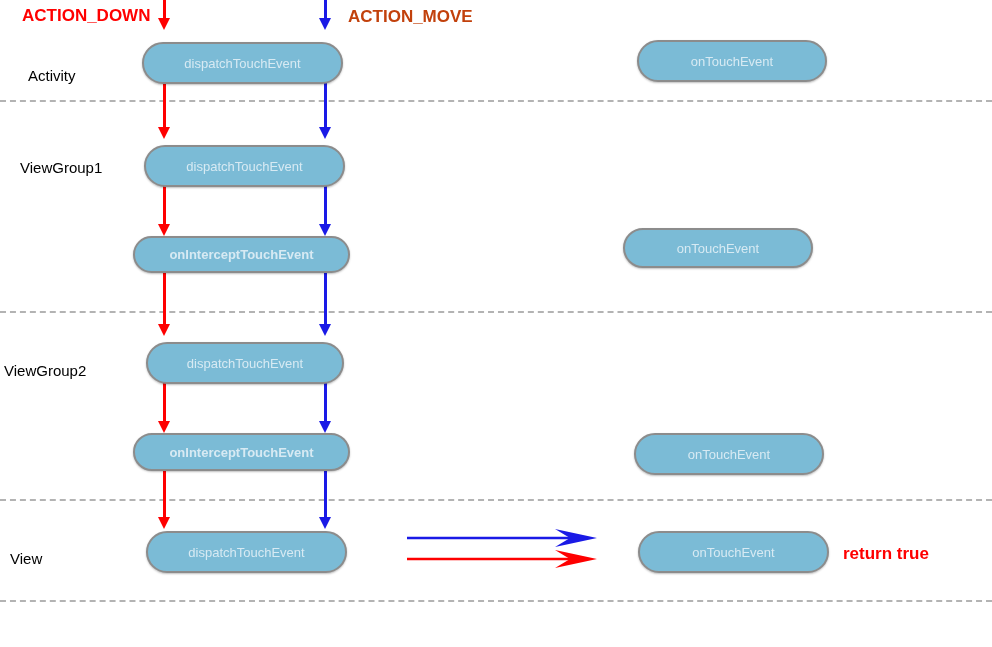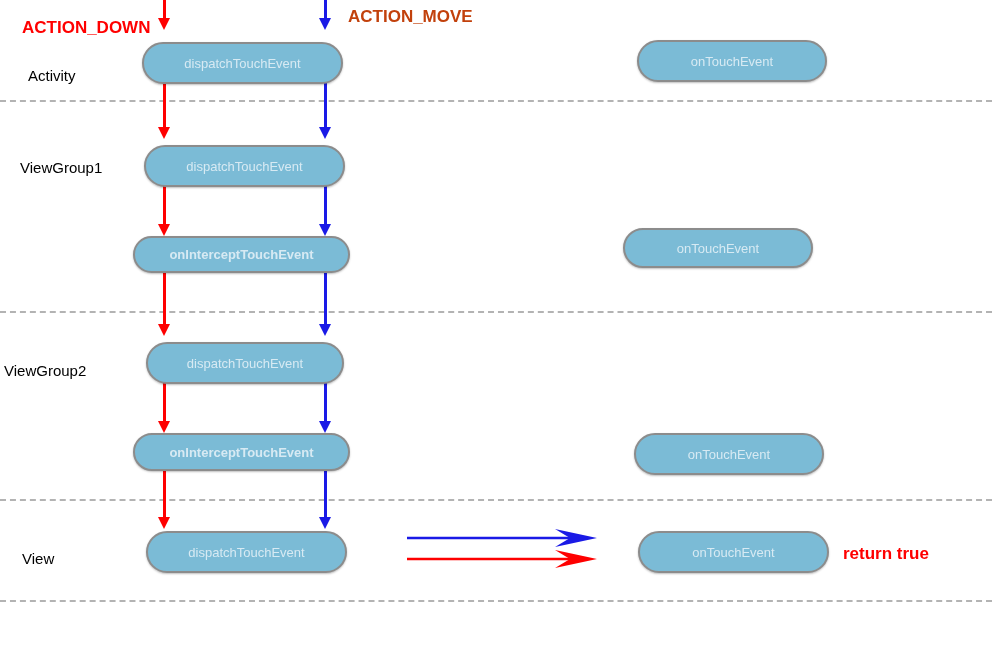--- a/index.html
+++ b/index.html
@@ -99,27 +99,27 @@
 </head>
 <body>
 
 <div id="canvas">
 
   <div class="sep" style="top:100px;"></div>
   <div class="sep" style="top:311px;"></div>
   <div class="sep" style="top:499px;"></div>
   <div class="sep" style="top:600px;"></div>
 
-  <div class="action-label action-down" style="left:22px; top:19px;">ACTION_DOWN</div>
+  <div class="action-label action-down" style="left:22px; top:7px;">ACTION_DOWN</div>
   <div class="action-label action-move" style="left:348px; top:8px;">ACTION_MOVE</div>
 
   <div class="row-label" style="left:28px; top:68px;">Activity</div>
   <div class="row-label" style="left:20px; top:160px;">ViewGroup1</div>
   <div class="row-label" style="left:4px; top:363px;">ViewGroup2</div>
-  <div class="row-label" style="left:22px; top:551px;">View</div>
+  <div class="row-label" style="left:10px; top:551px;">View</div>
 
   <div class="vline red" style="left:163px; top:0px;   height:20px;"></div>
   <div class="vhead red" style="left:158px; top:18px;"></div>
 
   <div class="vline red" style="left:163px; top:83px;  height:48px;"></div>
   <div class="vhead red" style="left:158px; top:127px;"></div>
 
   <div class="vline red" style="left:163px; top:186px; height:42px;"></div>
   <div class="vhead red" style="left:158px; top:224px;"></div>
 

